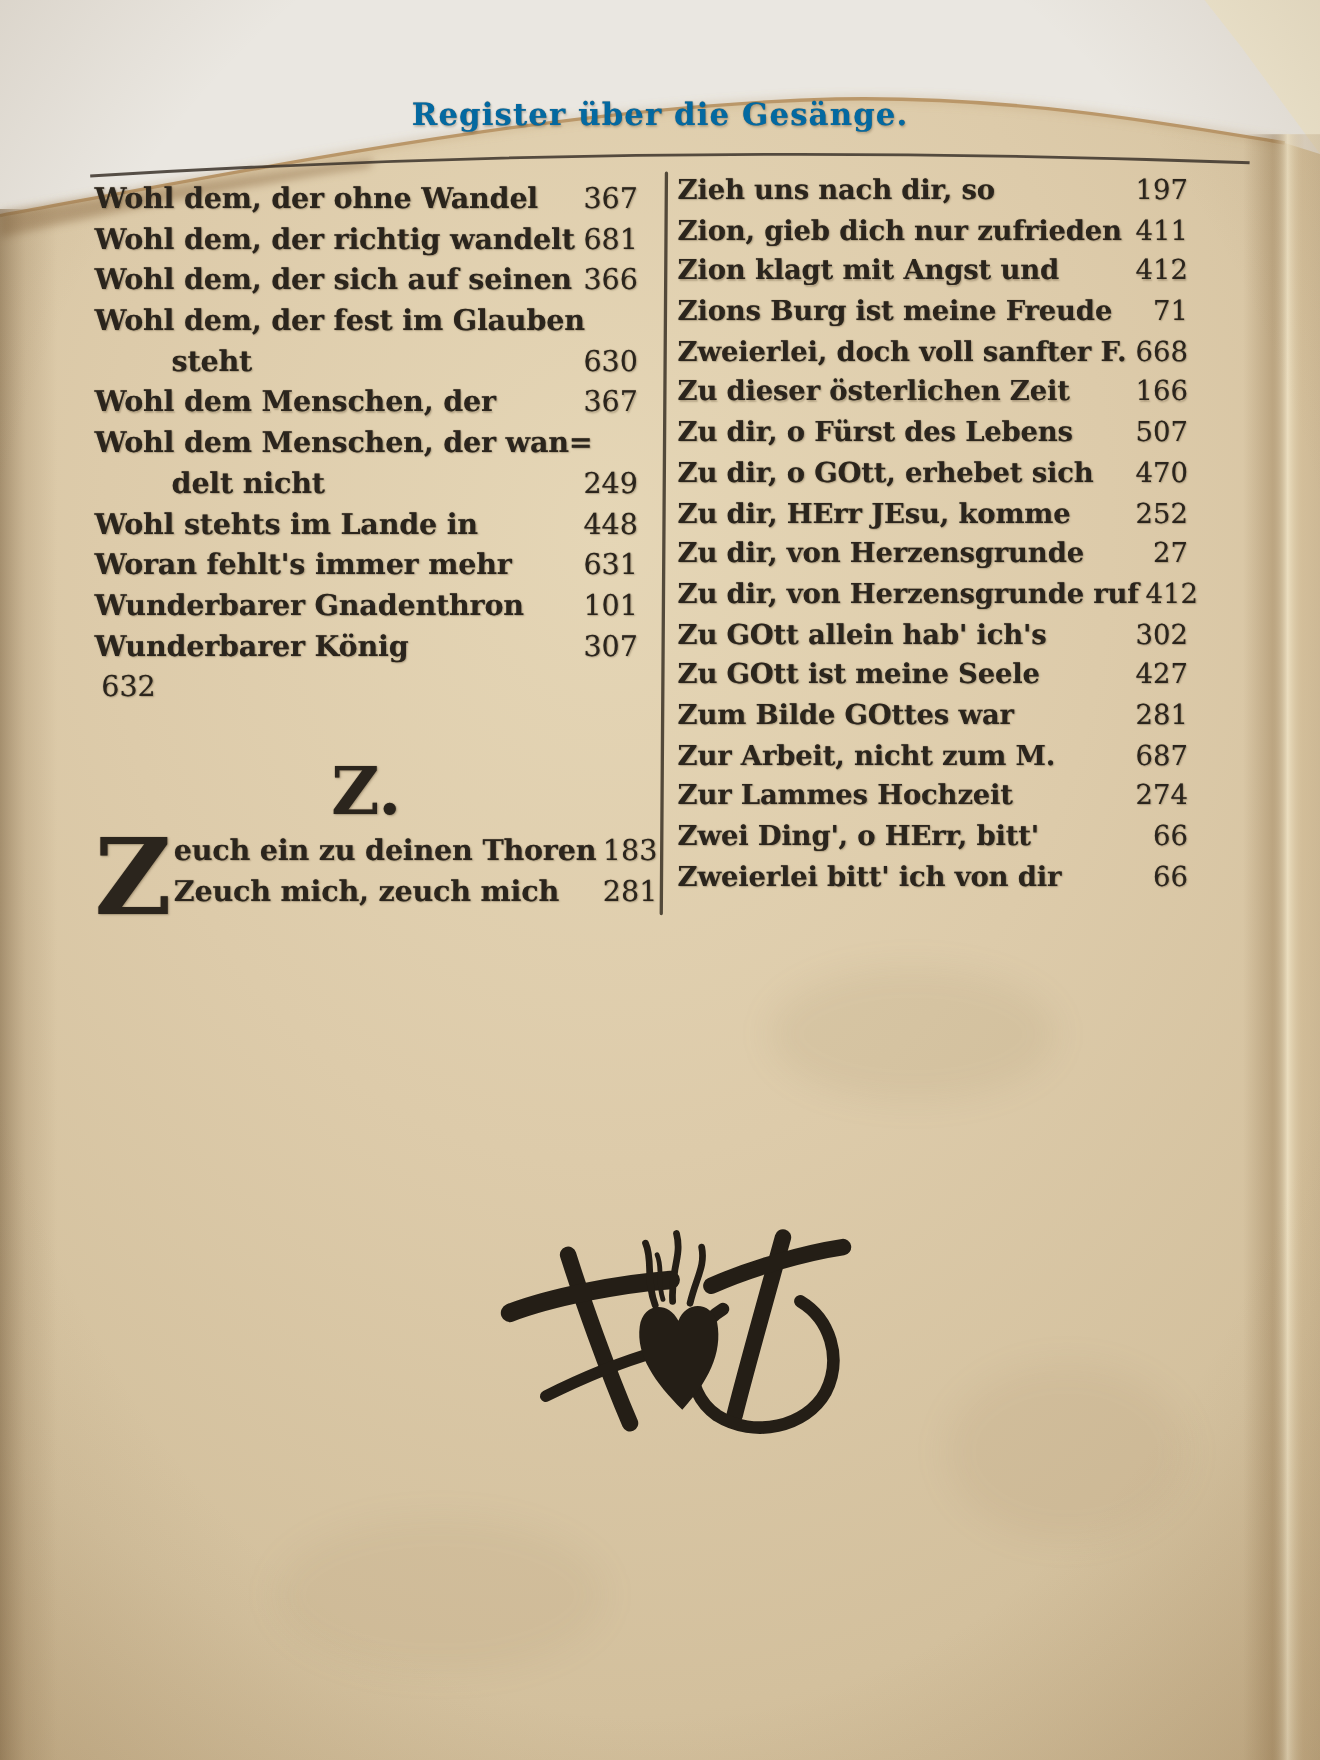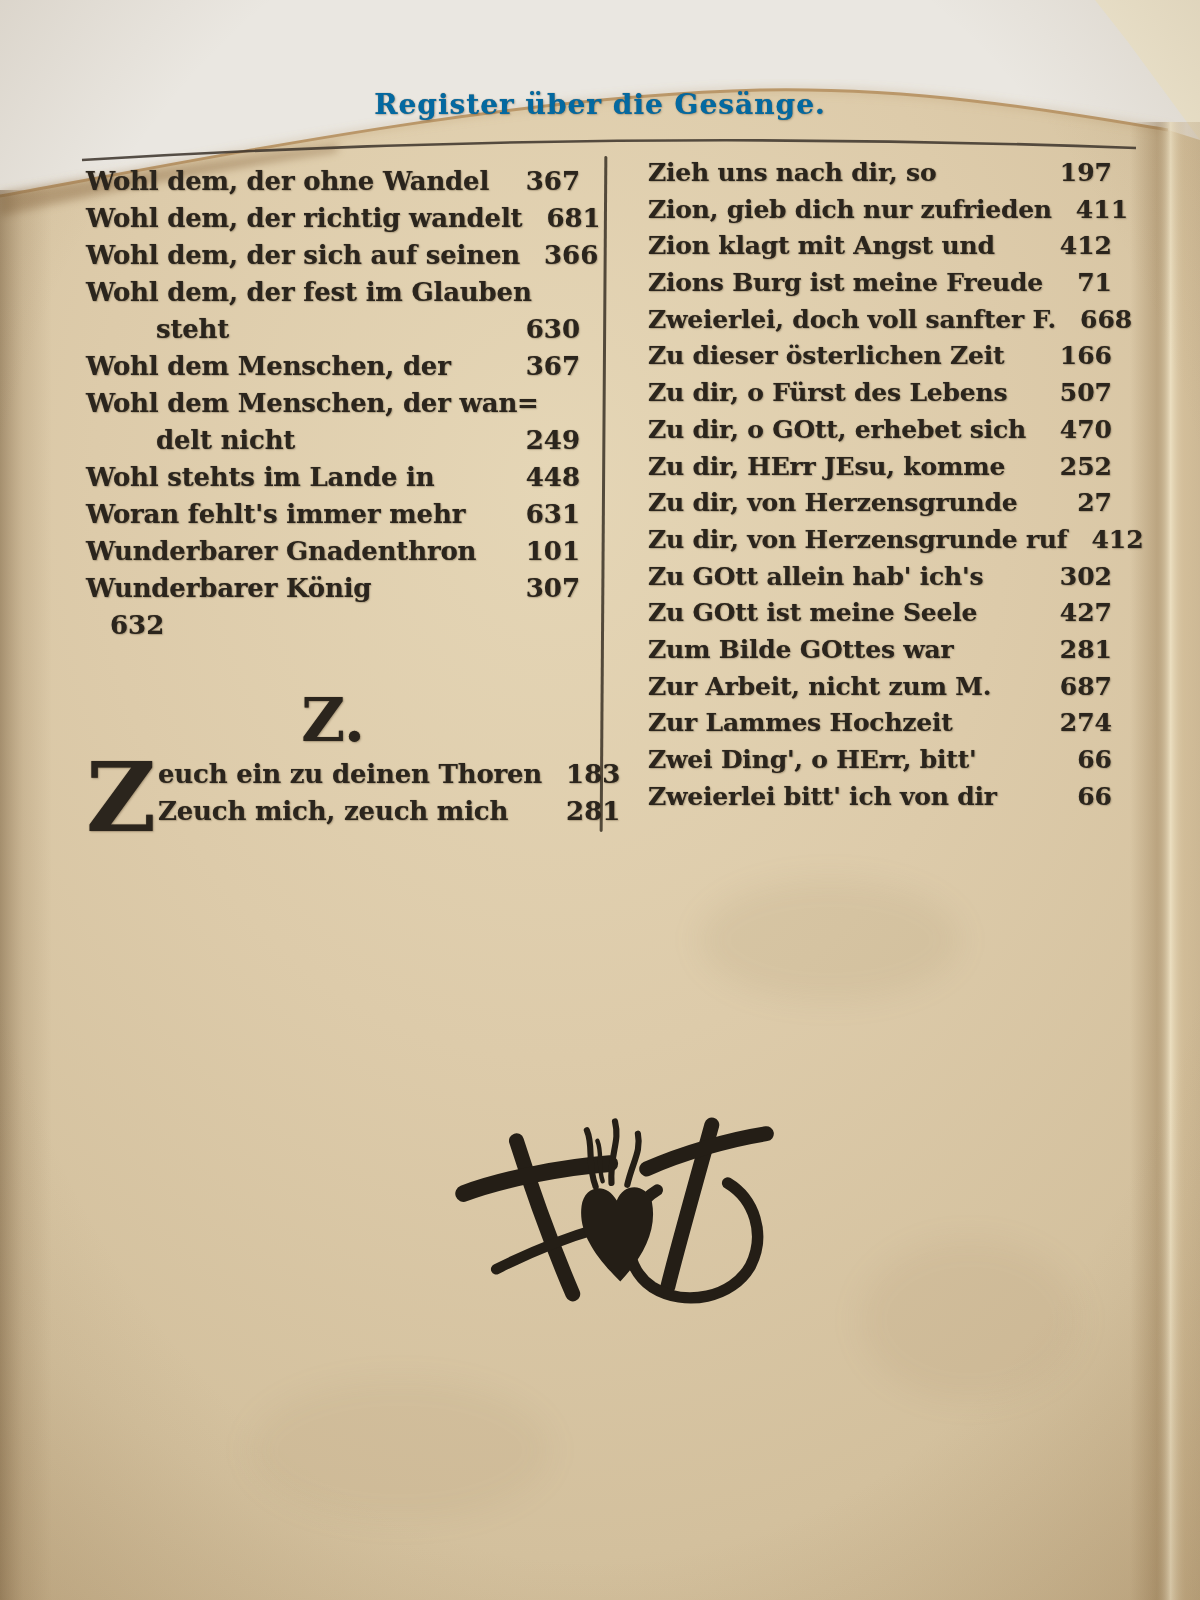--- a/index.html
+++ b/index.html
@@ -13,32 +13,32 @@
 
   .title{
     position:absolute;left:0;top:88px;width:1200px;text-align:center;
     font-size:28px;font-weight:bold;letter-spacing:1px;color:#0369a1;
     text-shadow:0 0 1px rgba(50,40,25,.55), 1px 1px 2px rgba(90,72,45,.3);
   }
   .rule-svg{position:absolute;left:0;top:0;}
 
   .col{position:absolute;}
   .col-left{left:86px;top:166px;width:494px;}
-  .col-right{left:648px;top:158px;width:464px;}
+  .col-right{left:616px;top:158px;width:464px;}
   .divider{
     position:absolute;left:602px;top:156px;width:2.5px;height:676px;
     background:rgba(42,34,24,.78);transform:rotate(.4deg);border-radius:2px;
   }
 
   .row{display:flex;justify-content:space-between;align-items:flex-start;height:37px;}
   .col-right .row{height:36.7px;}
   .t{font-size:26px;font-weight:bold;letter-spacing:-.2px;white-space:nowrap;
      text-shadow:0 0 1px rgba(55,44,28,.5), 1px 1px 1.5px rgba(85,68,42,.3);}
   .col-right .t{font-size:25px;}
-  .n{font-size:26px;font-weight:bold;margin-left:24px;
+  .n{font-size:26px;font-weight:normal;margin-left:6px;
      text-shadow:0 0 1px rgba(55,44,28,.5), 1px 1px 1.5px rgba(85,68,42,.3);}
   .col-right .n{font-size:25px;}
   .cont .t{padding-left:70px;}
 
   .z-heading{
     margin-top:38px;height:72px;text-align:center;
     font-size:60px;font-weight:bold;line-height:70px;color:#2b251d;
     text-shadow:0 0 1px rgba(55,44,28,.6), 1px 1px 2px rgba(85,68,42,.35);
   }
   .z-block{display:flex;align-items:flex-start;margin-top:2px;}

